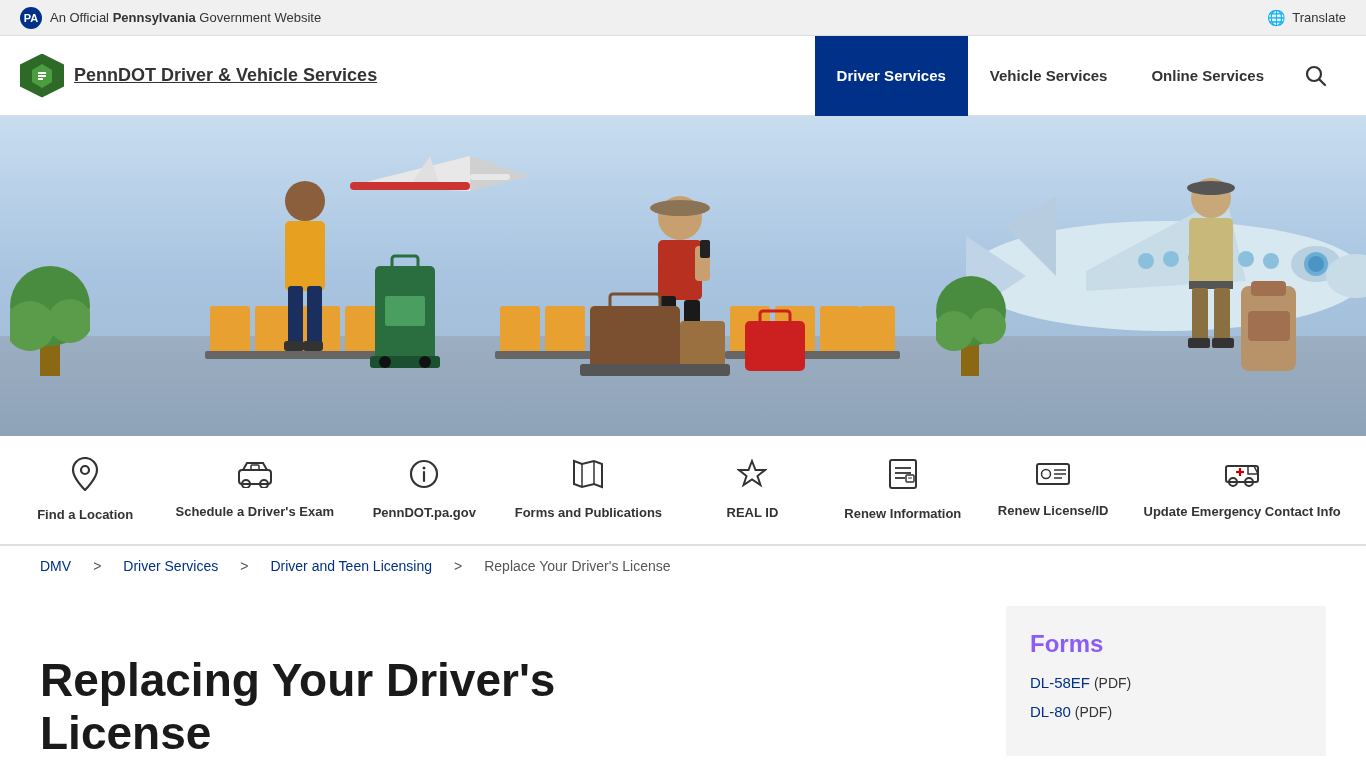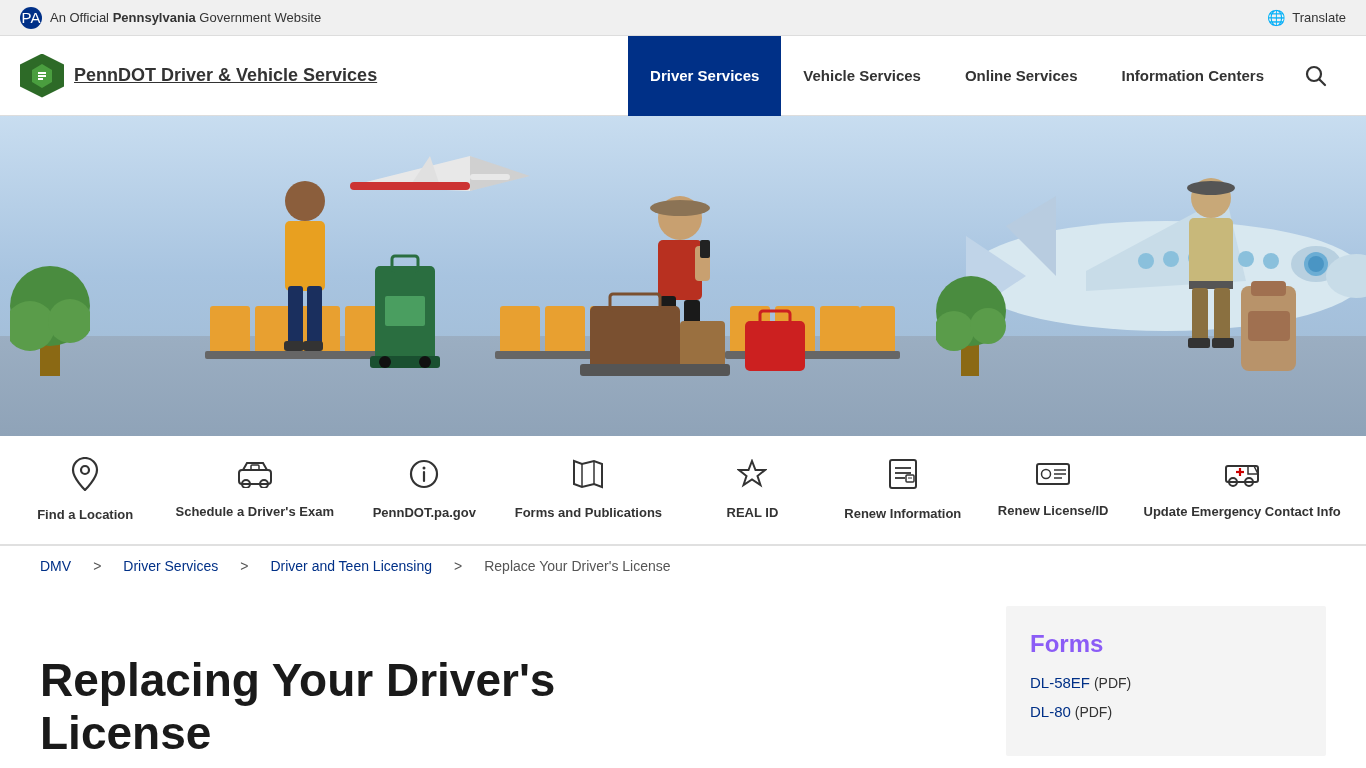--- a/index.html
+++ b/index.html
@@ -16,21 +16,21 @@
       font-size: 13px;
       color: #333;
       border-bottom: 1px solid #ddd;
     }
     .top-bar-left { display: flex; align-items: center; gap: 8px; }
     .pa-seal {
       width: 22px; height: 22px;
       background: #003087;
       border-radius: 50%;
       display: inline-flex; align-items: center; justify-content: center;
-      color: #fff; font-size: 15px; font-weight: normal;
+      color: #fff; font-size: 11px; font-weight: bold;
     }
     .top-bar-right { display: flex; align-items: center; gap: 6px; cursor: pointer; color: #333; font-size: 13px; }
     .globe-icon { font-size: 15px; }
 
     
     .header {
       background: #fff;
       height: 80px;
       display: flex;
       align-items: center;
@@ -312,23 +312,20 @@
   </div>
   <nav class="nav-menu">
     <div class="nav-item active">
       <span>Driver Services</span>
     </div>
     <div class="nav-item">
       <span>Vehicle Services</span>
     </div>
     <div class="nav-item">
       <span>Online Services</span>
-    </div>
-    <div class="nav-item">
-      <span>Information Centers</span>
     </div>
     <div class="search-icon-btn">
       <svg width="22" height="22" viewBox="0 0 22 22" fill="none">
         <circle cx="9" cy="9" r="7" stroke="#333" stroke-width="2.2"></circle>
         <line x1="14.5" y1="14.5" x2="20" y2="20" stroke="#333" stroke-width="2.2" stroke-linecap="round"></line>
       </svg>
     </div>
   </nav>
 </div>
 

